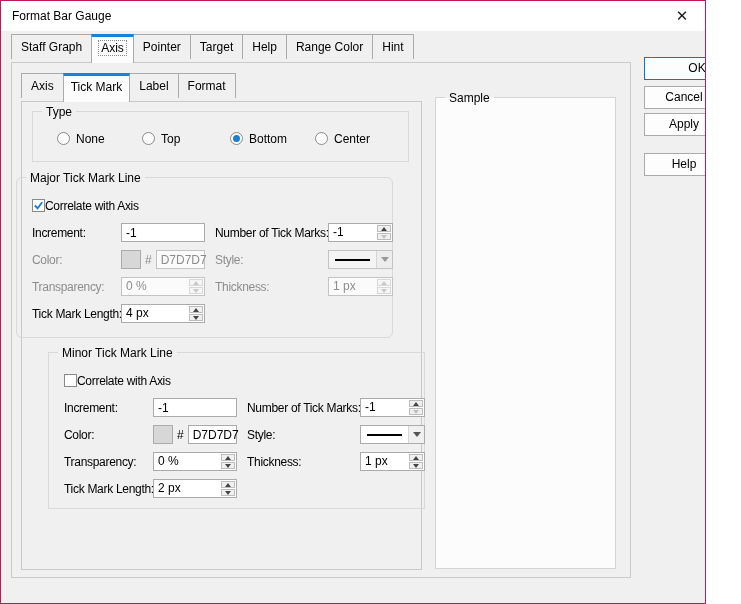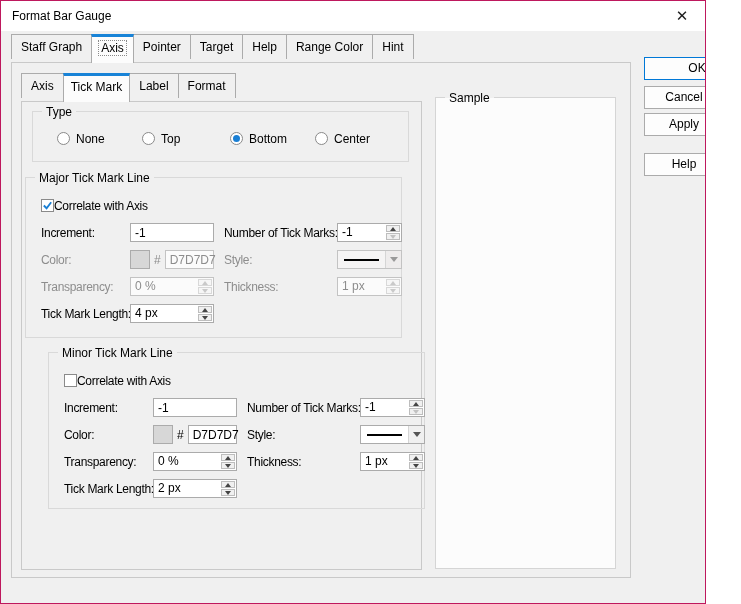--- a/index.html
+++ b/index.html
@@ -111,21 +111,21 @@
     <div class="radio-item" style="left:197px; top:17px;">
       <span class="radio sel"></span>
       <span class="lbl">Bottom</span>
     </div>
     <div class="radio-item" style="left:282px; top:17px;">
       <span class="radio"></span>
       <span class="lbl">Center</span>
     </div>
   </div>
 
-  <div class="groupbox" style="left:24px; top:176px; width:377px; height:161px;">
+  <div class="groupbox" style="left:15px; top:176px; width:377px; height:161px;border-radius:6px;">
     <span class="legend">Major Tick Mark Line</span>
 
     <div class="cell" style="left:15px; top:18px;">
       <span class="cb">
         <svg width="11" height="11" viewBox="0 0 12 12">
             <path d="M2 6 L5 9 L10 2.5" stroke="#1A7FD4" stroke-width="2" fill="none"></path>
           </svg>
       </span>
       <span class="lbl">Correlate with Axis</span>
     </div>

